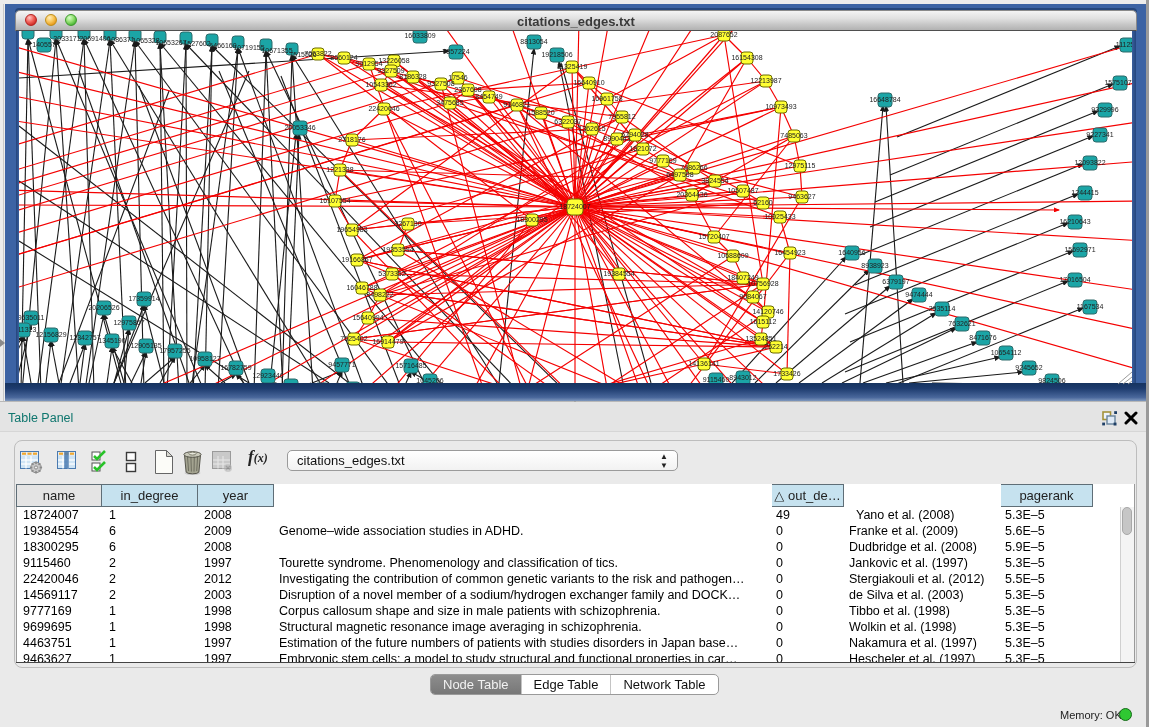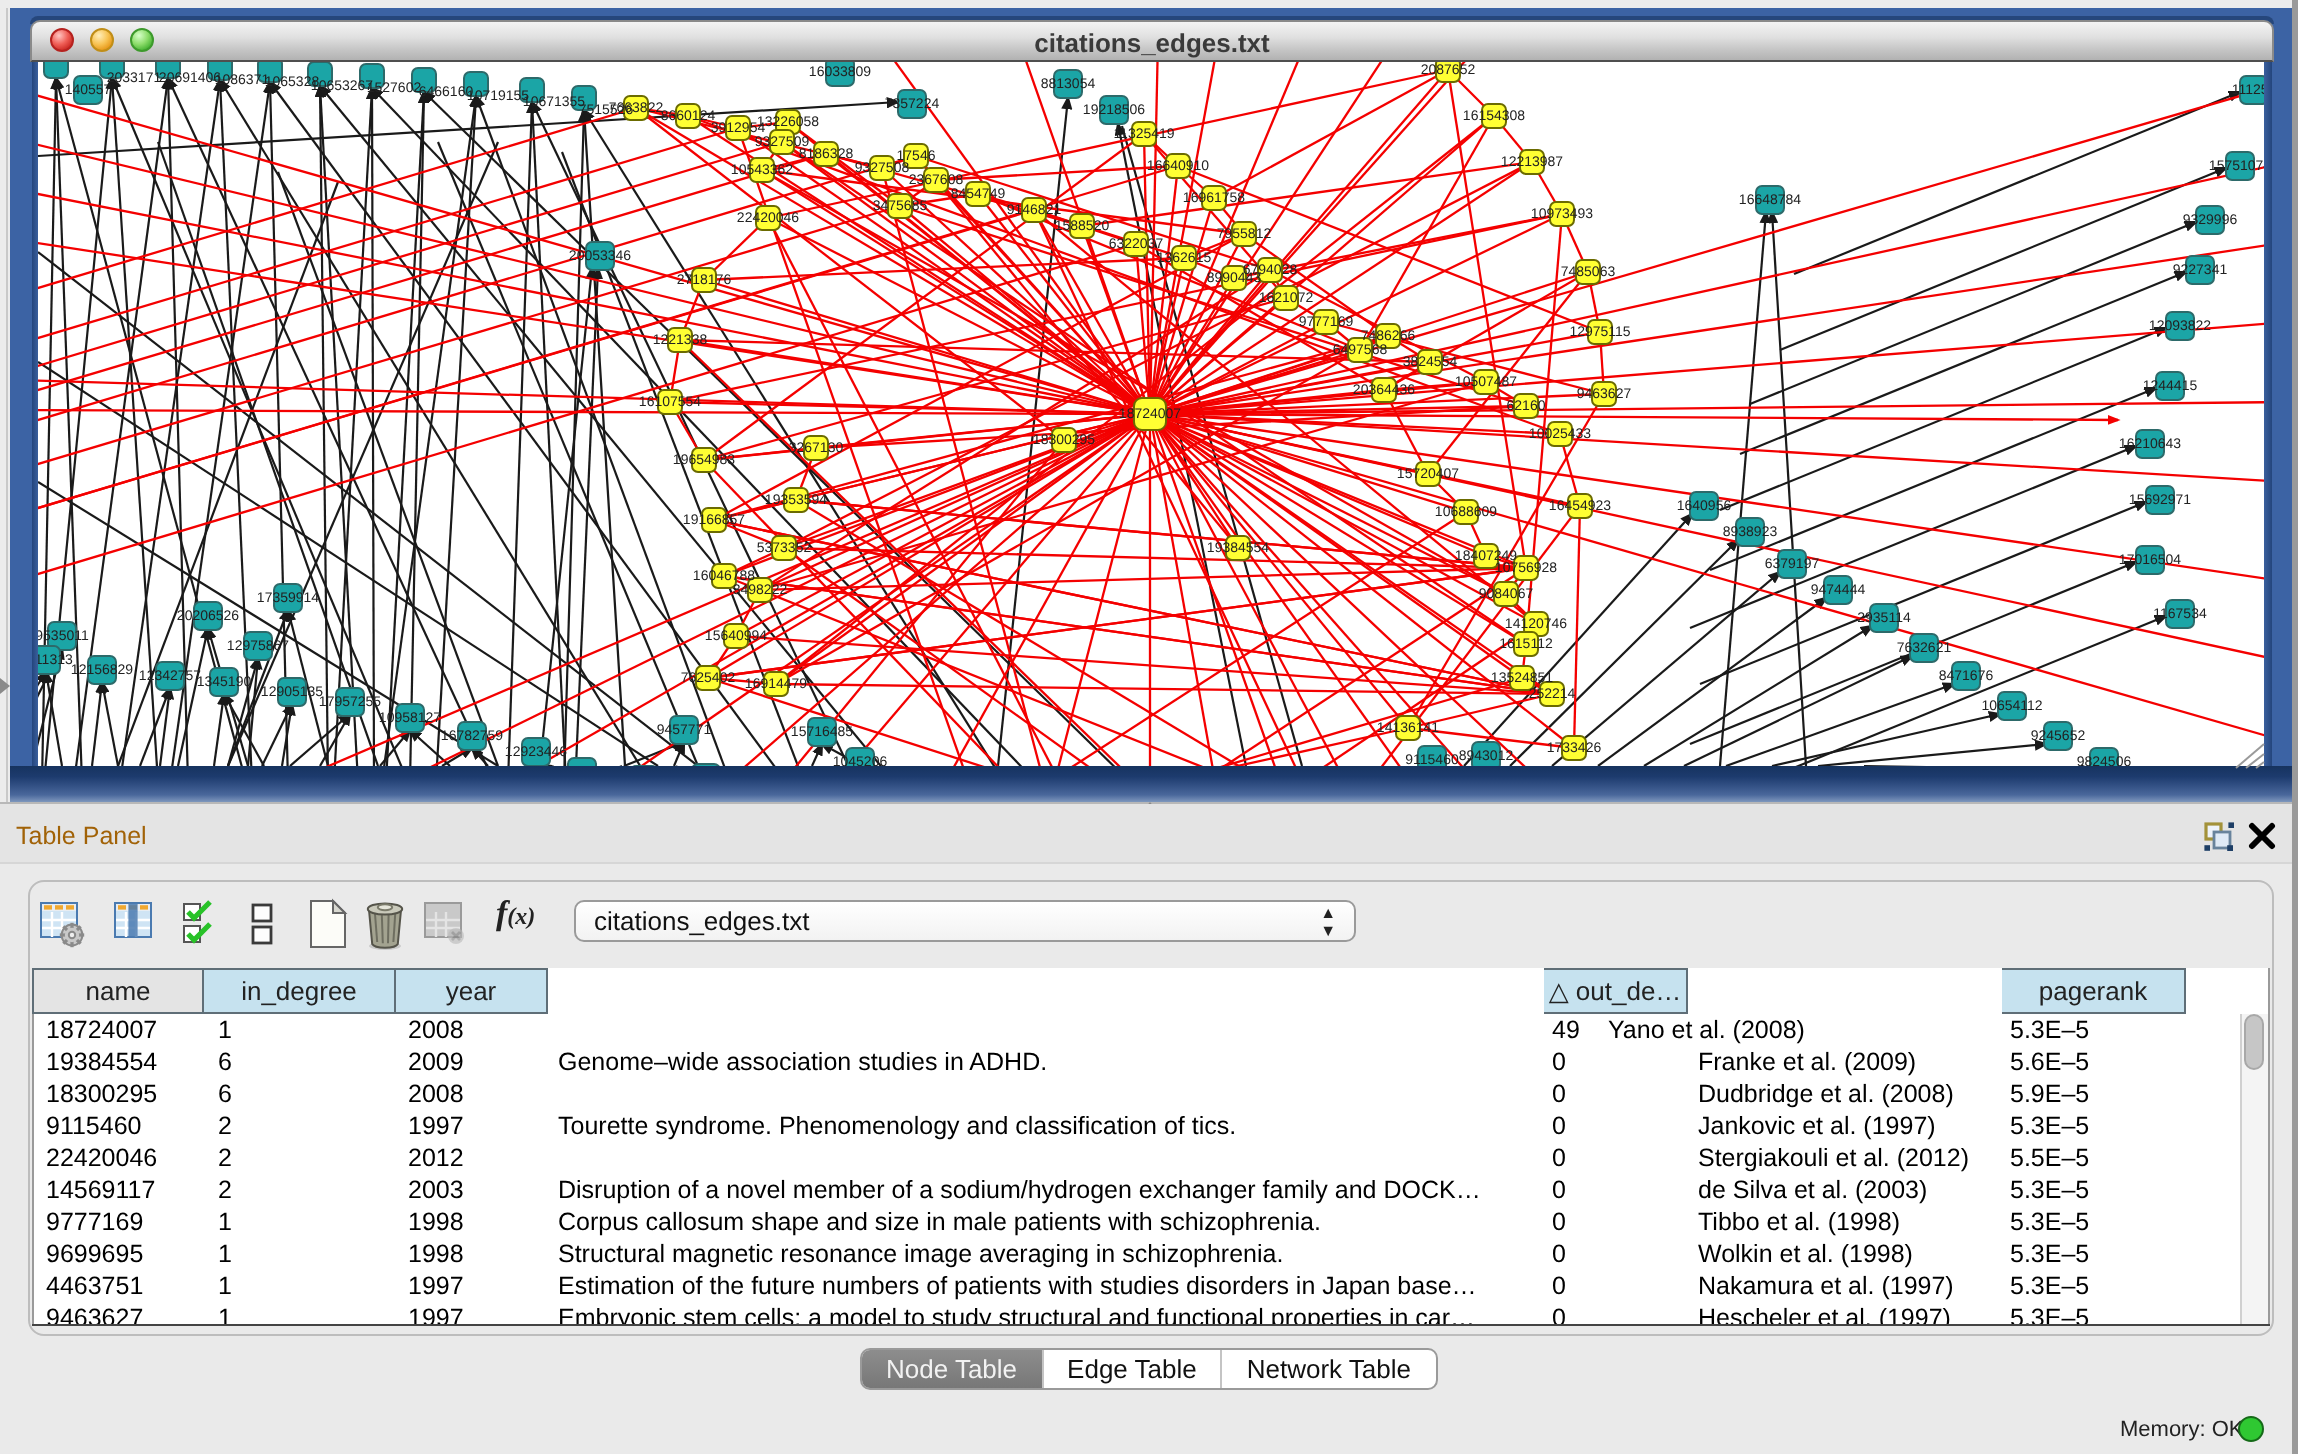--- a/index.html
+++ b/index.html
@@ -17,21 +17,21 @@
 #tl-g{left:50px;background:radial-gradient(circle at 35% 28%,#d6ffc9,#8edd6c 45%,#4fb83a 75%,#2f8f22);border:1px solid #3d9a2c}
 #wtitle{position:absolute;left:0;right:0;top:6px;text-align:center;font-size:13px;font-weight:bold;color:#3a3a3a}
 #frameL{position:absolute;left:16px;top:31px;width:3px;height:352px;background:linear-gradient(90deg,#24457c,#3a5f9d)}
 #frameR{position:absolute;left:1132px;top:31px;width:4px;height:352px;background:linear-gradient(90deg,#3a5f9d,#24457c)}
 #canvas{position:absolute;left:19px;top:31px;width:1113px;height:352px;background:#fff;overflow:hidden}
 #grip{position:absolute;left:1116px;top:370px;width:18px;height:16px}
 
 #bottom{position:absolute;left:0;top:401px;width:1149px;height:326px;background:#eaeaea;border-top:1px solid #b8b8b8}
 #splitarrow{position:absolute;left:571px;top:401px;width:0;height:0;border-left:4px solid transparent;border-right:4px solid transparent;border-bottom:5px solid #8a8a8a}
 #tpbar{position:absolute;left:0;top:402px;width:1149px;height:30px;background:#e4e4e4;border-bottom:1px solid #d6d6d6}
-#tptitle{position:absolute;left:8px;top:411px;font-size:12.5px;color:#a16207}
+#tptitle{position:absolute;left:8px;top:411px;font-size:12.5px;color:#0f766e}
 
 
 #tbox{position:absolute;left:14px;top:440px;width:1123px;height:228px;border:1px solid #bdbdbd;border-radius:8px}
 
 .ic{position:absolute;top:448px}
 #combo{position:absolute;left:287px;top:450px;width:391px;height:21px;background:linear-gradient(#ffffff,#f2f2f2);border:1px solid #9a9a9a;border-radius:5px;font-size:13px;color:#111;line-height:20px;padding-left:9px}
 #combo .arr{position:absolute;right:9px;top:1px;height:20px;font-size:8px;color:#222;line-height:9px;text-align:center}
 
 #tbl{position:absolute;left:16px;top:484px;width:1119px;height:179px;background:#fff;border-left:1px solid #9a9a9a;border-right:1px solid #9a9a9a}
 #thead{position:absolute;left:16px;top:484px;height:23px;width:1119px}
@@ -805,21 +805,21 @@
 <div class="th" style="left:182px;width:76px">year</div>
 <div class="th" style="left:756px;width:72px">△ out_de…</div>
 <div class="th" style="left:985px;width:92px">pagerank</div>
 </div>
 <div id="tbody">
 <div class="tr" style="top:0px">
       <span class="td" style="left:7px;width:78px">18724007</span>
       <span class="td" style="left:93px;width:88px">1</span>
       <span class="td" style="left:188px;width:68px">2008</span>
       <span class="td" style="left:760px;width:66px">49</span>
-      <span class="td" style="left:788px;width:152px">Yano et al. (2008)</span>
+      <span class="td" style="left:840px;width:152px">Yano et al. (2008)</span>
       <span class="td" style="left:989px;width:90px">5.3E–5</span>
     </div>
 <div class="tr" style="top:16px">
       <span class="td" style="left:7px;width:78px">19384554</span>
       <span class="td" style="left:93px;width:88px">6</span>
       <span class="td" style="left:188px;width:68px">2009</span>
       <span class="td" style="left:263px;width:492px">Genome–wide association studies in ADHD.</span>
       <span class="td" style="left:760px;width:66px">0</span>
       <span class="td" style="left:833px;width:152px">Franke et al. (2009)</span>
       <span class="td" style="left:989px;width:90px">5.6E–5</span>
@@ -838,20 +838,21 @@
       <span class="td" style="left:188px;width:68px">1997</span>
       <span class="td" style="left:263px;width:492px">Tourette syndrome. Phenomenology and classification of tics.</span>
       <span class="td" style="left:760px;width:66px">0</span>
       <span class="td" style="left:833px;width:152px">Jankovic et al. (1997)</span>
       <span class="td" style="left:989px;width:90px">5.3E–5</span>
     </div>
 <div class="tr" style="top:64px">
       <span class="td" style="left:7px;width:78px">22420046</span>
       <span class="td" style="left:93px;width:88px">2</span>
       <span class="td" style="left:188px;width:68px">2012</span>
+      <span class="td" style="left:263px;width:492px">Investigating the contribution of common genetic variants to the risk and pathogen…</span>
       <span class="td" style="left:760px;width:66px">0</span>
       <span class="td" style="left:833px;width:152px">Stergiakouli et al. (2012)</span>
       <span class="td" style="left:989px;width:90px">5.5E–5</span>
     </div>
 <div class="tr" style="top:80px">
       <span class="td" style="left:7px;width:78px">14569117</span>
       <span class="td" style="left:93px;width:88px">2</span>
       <span class="td" style="left:188px;width:68px">2003</span>
       <span class="td" style="left:263px;width:492px">Disruption of a novel member of a sodium/hydrogen exchanger family and DOCK…</span>
       <span class="td" style="left:760px;width:66px">0</span>

